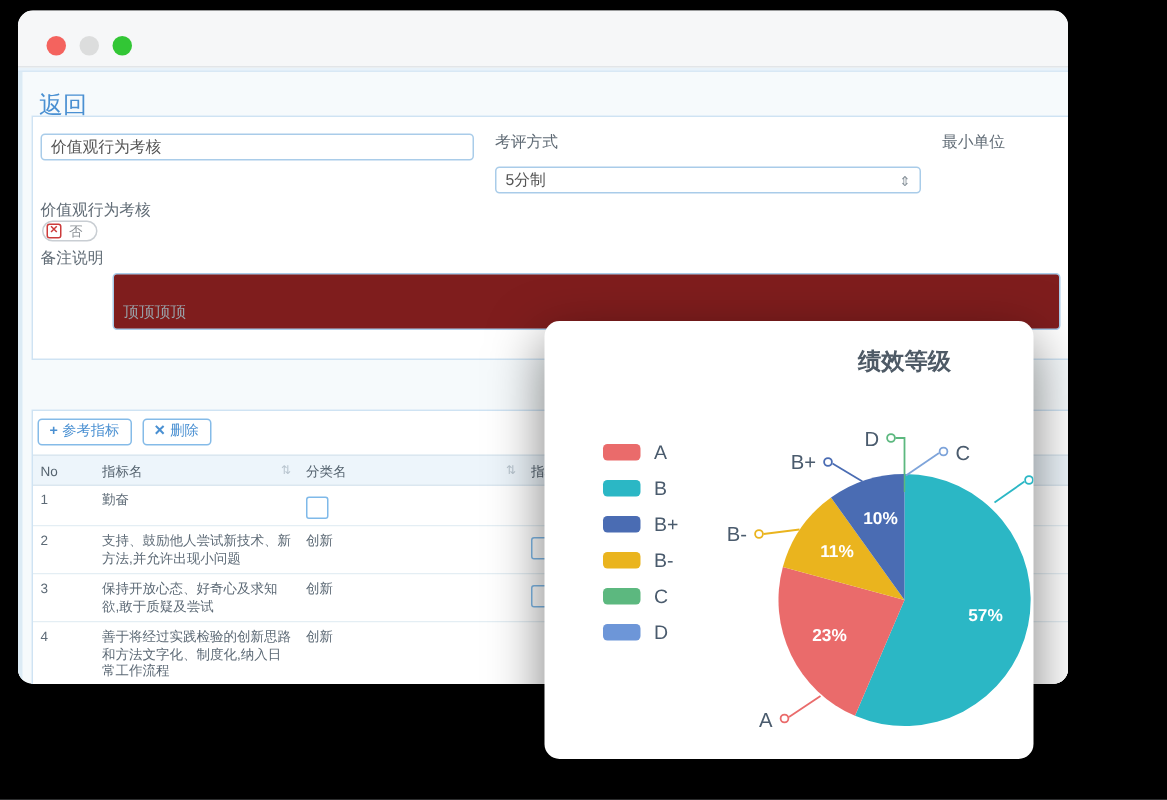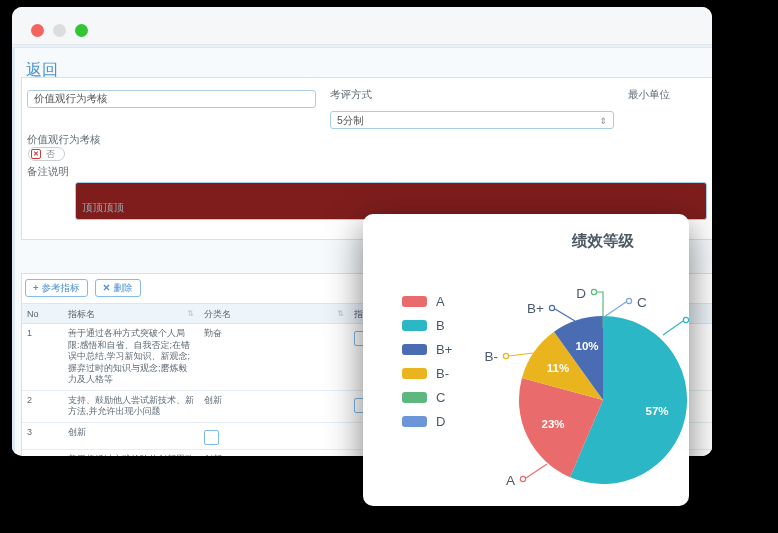--- a/index.html
+++ b/index.html
@@ -131,36 +131,36 @@
               <span>分类名</span>
               <span class="sorticon">⇅</span>
             </div>
             <div class="th">
               <span>指标</span>
             </div>
           </div>
           <div id="table-body">
               <div class="trow">
                 <div class="td">1</div>
-                <div class="td">善于通过各种方式突破个人局限:感悟和自省、自我否定;在错误中总结,学习新知识、新观念;摒弃过时的知识与观念;磨炼毅力及人格等</div>
                 <div class="td">勤奋</div>
                 <div class="td">
                   <div class="minibox"></div>
                 </div>
               </div>
               <div class="trow">
                 <div class="td">2</div>
                 <div class="td">支持、鼓励他人尝试新技术、新方法,并允许出现小问题</div>
                 <div class="td">创新</div>
                 <div class="td">
                   <div class="minibox"></div>
                 </div>
               </div>
               <div class="trow">
                 <div class="td">3</div>
+                <div class="td">保持开放心态、好奇心及求知欲,敢于质疑及尝试</div>
                 <div class="td">创新</div>
                 <div class="td">
                   <div class="minibox"></div>
                 </div>
               </div>
               <div class="trow">
                 <div class="td">4</div>
                 <div class="td">善于将经过实践检验的创新思路和方法文字化、制度化,纳入日常工作流程</div>
                 <div class="td">创新</div>
                 <div class="td"></div>

